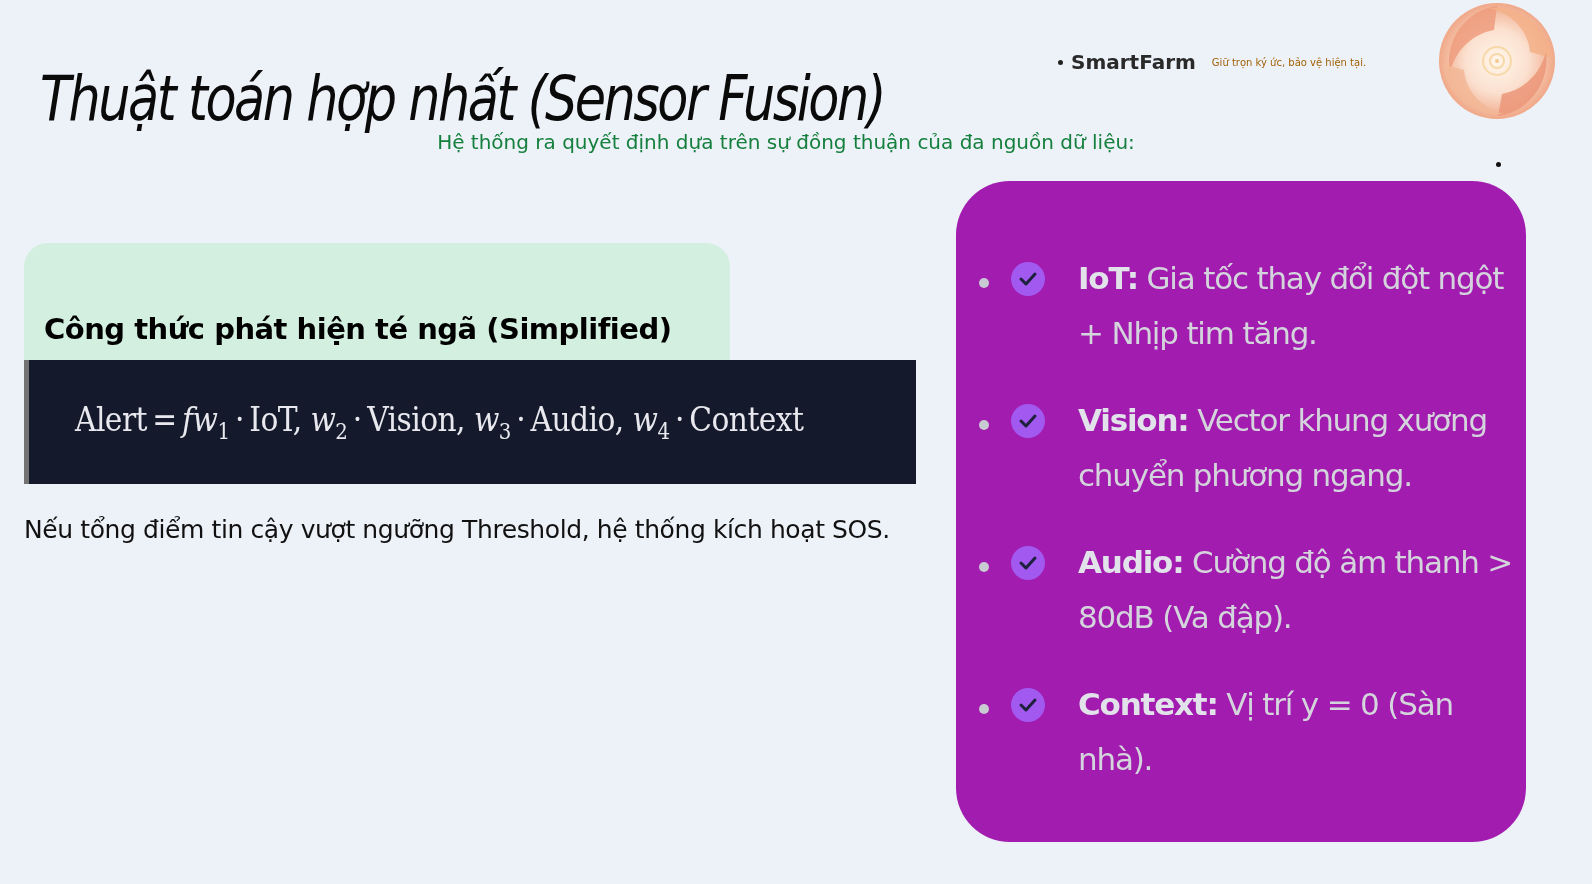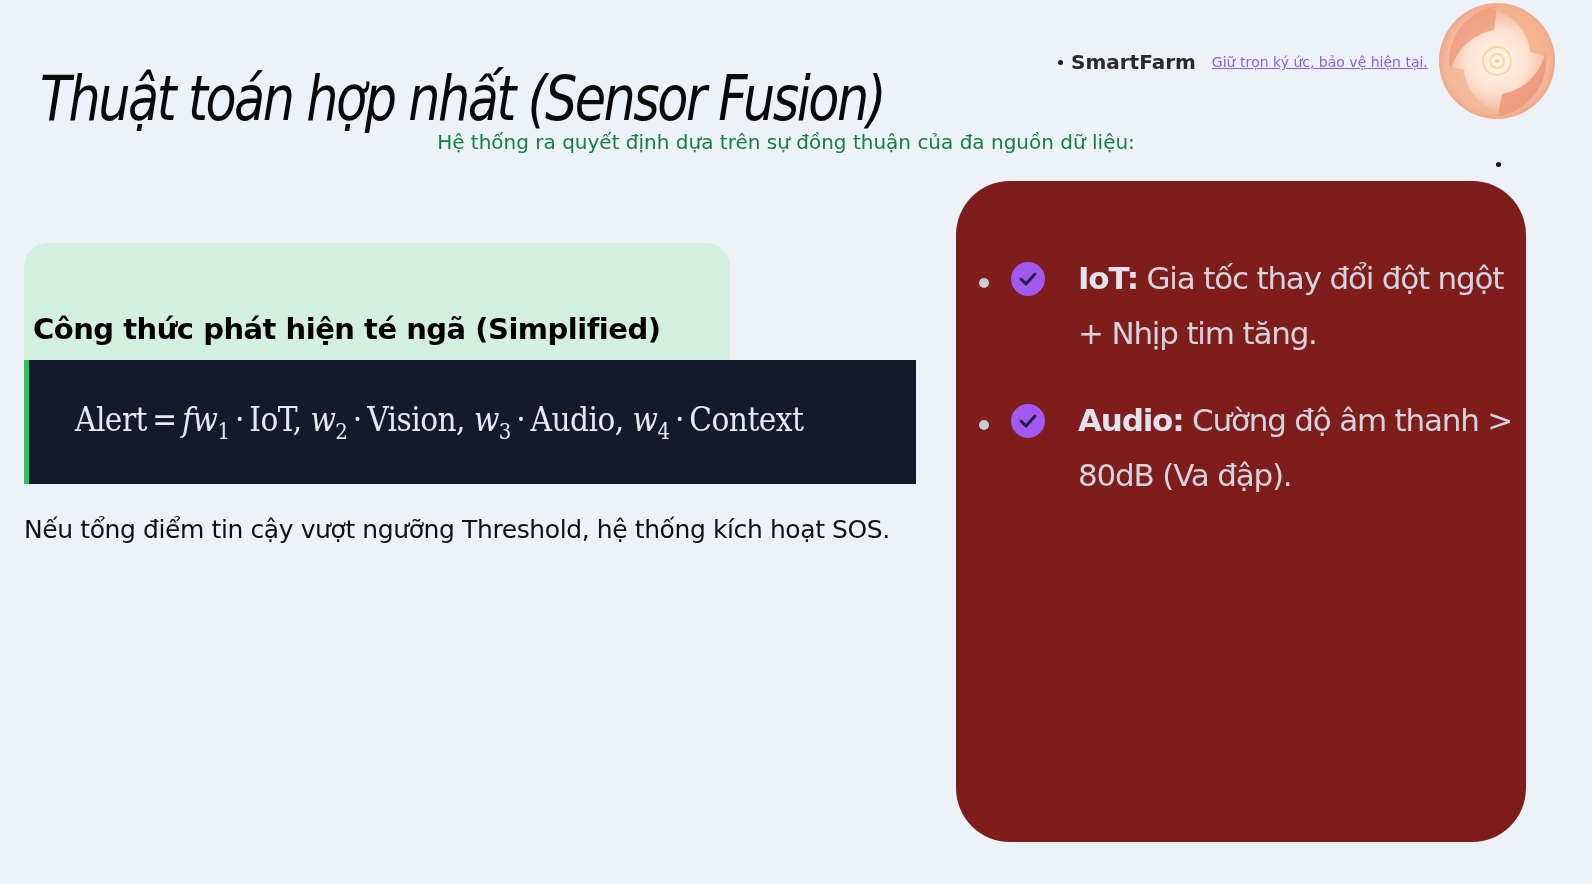--- a/index.html
+++ b/index.html
@@ -37,21 +37,21 @@
     align-items: center;
     gap: 16px;
     font-size: 14px;
     white-space: nowrap;
   }
   .brand .dot {
     width: 5px; height: 5px; border-radius: 50%;
     background: #222; margin-right: -8px;
   }
   .brand .name { font-weight: bold; color: #2a2a2a; font-size: 20px; }
-  .brand .tagline { color: #8b5cf6; font-size: 14px; text-decoration: underline; }
+  .brand .tagline { color: #a16207; font-size: 10px; }
   .logo {
     position: absolute;
     left: 1436px;
     top: 0px;
     width: 122px;
     height: 122px;
   }
   .subtitle {
     position: absolute;
     left: 0;
@@ -70,36 +70,36 @@
     position: absolute;
     left: 24px;
     top: 243px;
     width: 706px;
     height: 120px;
     background: #d3efdf;
     border-radius: 24px 24px 0 0;
   }
   .formula-heading {
     position: absolute;
-    left: 33px;
+    left: 44px;
     top: 312px;
     font-size: 29px;
     font-weight: bold;
     color: #000;
     white-space: nowrap;
     letter-spacing: -0.5px;
   }
   .formula-box {
     position: absolute;
     left: 24px;
     top: 360px;
     width: 892px;
     height: 124px;
     background: #141a2c;
-    border-left: 5px solid #22c55e;
+    border-left: 5px solid #737373;
     box-sizing: border-box;
     display: flex;
     align-items: center;
     padding-left: 46px;
   }
   .formula {
     font-family: "DejaVu Serif", serif;
     font-size: 33px;
     color: #e8e8ee;
     white-space: nowrap;
@@ -119,21 +119,21 @@
     white-space: nowrap;
     letter-spacing: -0.4px;
     text-align: right;
   }
   .panel {
     position: absolute;
     left: 956px;
     top: 181px;
     width: 570px;
     height: 661px;
-    background: #7f1d1d;
+    background: #a21caf;
     border-radius: 54px;
     box-sizing: border-box;
     padding-top: 30px;
   }
   .panel-item {
     position: relative;
     height: 142px;
   }
   .panel-item .bullet {
     position: absolute;
@@ -213,15 +213,31 @@
         <path d="M11 18 l5 5 l9 -10" fill="none" stroke="#1d213d" stroke-width="3" stroke-linecap="round" stroke-linejoin="round"></path>
       </svg>
     <div class="text"><b>IoT:</b> <span>Gia tốc thay đổi đột ngột + Nhịp tim tăng.</span></div>
   </div>
   <div class="panel-item">
     <span class="bullet"></span>
     <svg class="check" viewBox="0 0 36 36">
         <circle cx="18" cy="18" r="17" fill="#a259f0"></circle>
         <path d="M11 18 l5 5 l9 -10" fill="none" stroke="#1d213d" stroke-width="3" stroke-linecap="round" stroke-linejoin="round"></path>
       </svg>
+    <div class="text"><b>Vision:</b> <span>Vector khung xương chuyển phương ngang.</span></div>
+  </div>
+  <div class="panel-item">
+    <span class="bullet"></span>
+    <svg class="check" viewBox="0 0 36 36">
+        <circle cx="18" cy="18" r="17" fill="#a259f0"></circle>
+        <path d="M11 18 l5 5 l9 -10" fill="none" stroke="#1d213d" stroke-width="3" stroke-linecap="round" stroke-linejoin="round"></path>
+      </svg>
     <div class="text"><b>Audio:</b> <span>Cường độ âm thanh &gt; 80dB (Va đập).</span></div>
   </div>
+  <div class="panel-item">
+    <span class="bullet"></span>
+    <svg class="check" viewBox="0 0 36 36">
+        <circle cx="18" cy="18" r="17" fill="#a259f0"></circle>
+        <path d="M11 18 l5 5 l9 -10" fill="none" stroke="#1d213d" stroke-width="3" stroke-linecap="round" stroke-linejoin="round"></path>
+      </svg>
+    <div class="text"><b>Context:</b> <span>Vị trí y = 0 (Sàn nhà).</span></div>
+  </div>
 </div>
 
 </body></html>

